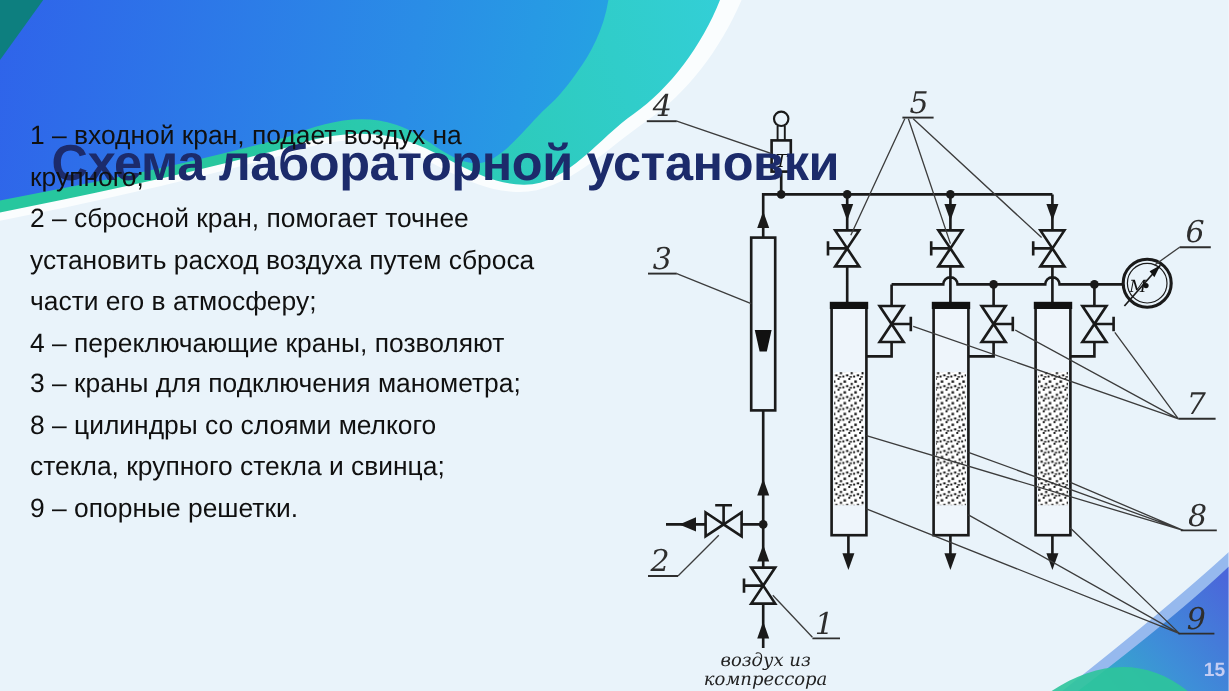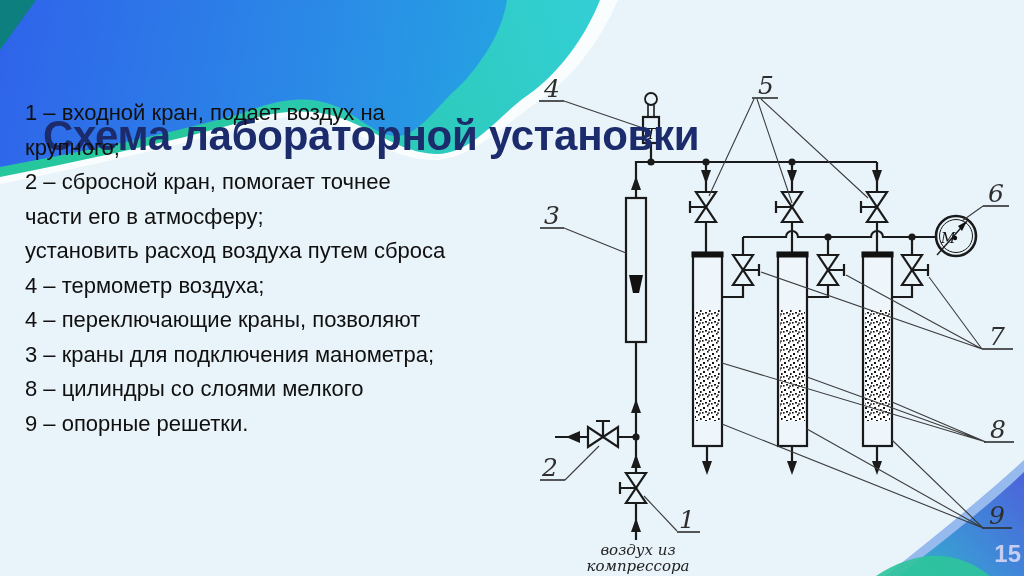--- a/index.html
+++ b/index.html
@@ -3,21 +3,21 @@
 <meta charset="utf-8">
 <style>
   html,body{margin:0;padding:0;}
   .slide{position:relative;width:1024px;height:576px;overflow:hidden;background:#e9f3fa;
          font-family:"Liberation Sans",sans-serif;}
   .slide svg{position:absolute;left:0;top:0;z-index:1;}
   .title{position:absolute;left:43px;top:112px;z-index:2;font-size:42px;font-weight:700;
          color:#1c2b6b;letter-spacing:-0.3px;}
   .legend{position:absolute;left:25px;top:96px;z-index:2;width:500px;font-size:22px;
           line-height:34.5px;color:#101010;}
-  .pagenum{position:absolute;right:3px;bottom:8px;z-index:2;font-size:24px;font-weight:700;
+  .pagenum{position:absolute;right:3px;bottom:8px;z-index:2;font-size:16px;font-weight:700;
            color:#c4cdf3;}
   .callout{font-family:"DejaVu Serif",serif;font-style:italic;font-size:25px;fill:#2e2e2e;}
   .smallcap{font-family:"DejaVu Serif",serif;font-style:italic;font-size:15px;fill:#222;}
   .gauge-letter{font-family:"DejaVu Serif",serif;font-style:italic;fill:#111;}
 </style>
 </head>
 <body>
 
 <div class="slide">
 
@@ -228,24 +228,24 @@
     </g>
   </g>
 </svg>
 
 <div class="title">Схема лабораторной установки</div>
 
 <div class="legend">
   <div>1 – входной кран, подает воздух на</div>
   <div>крупного;</div>
   <div>2 – сбросной кран, помогает точнее</div>
+  <div>установить расход воздуха путем сброса</div>
   <div>части его в атмосферу;</div>
-  <div>установить расход воздуха путем сброса</div>
-  <div>4 – термометр воздуха;</div>
   <div>4 – переключающие краны, позволяют</div>
   <div>3 – краны для подключения манометра;</div>
   <div>8 – цилиндры со слоями мелкого</div>
+  <div>стекла, крупного стекла и свинца;</div>
   <div>9 – опорные решетки.</div>
 </div>
 
 <div class="pagenum">15</div>
 
 </div>
 
 </body></html>

